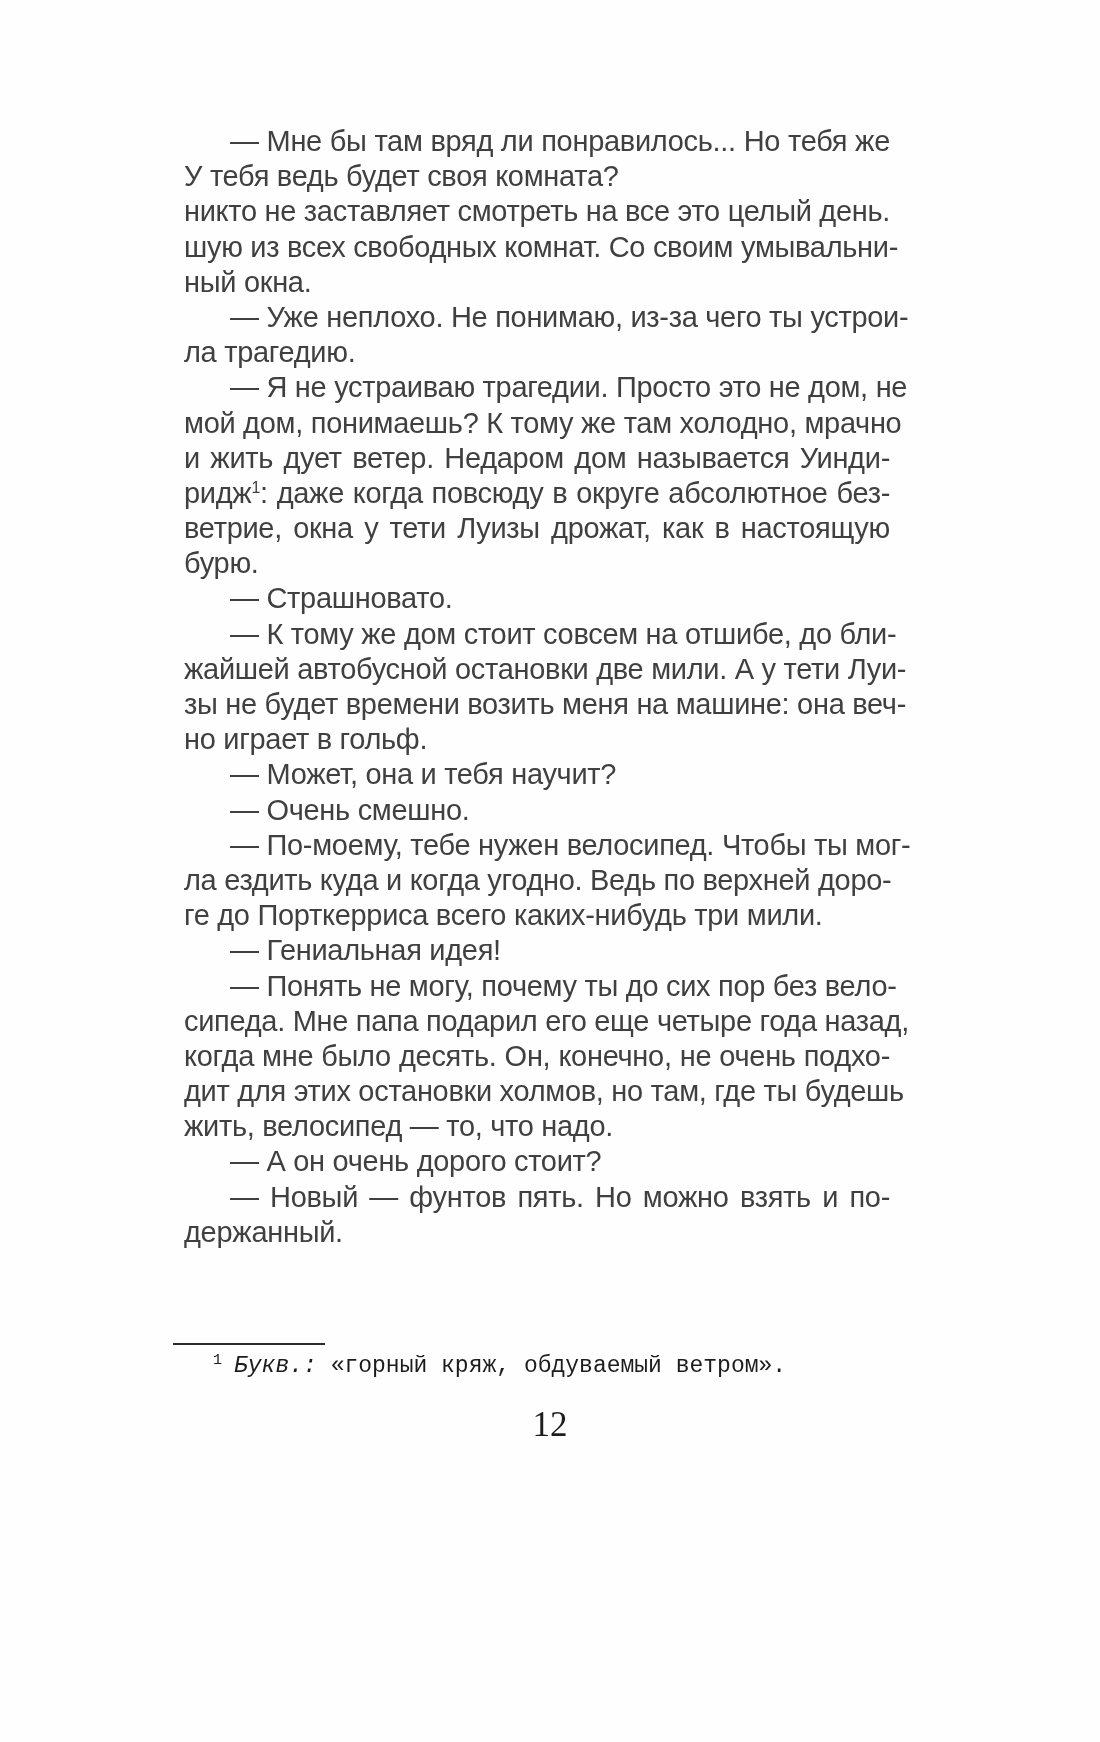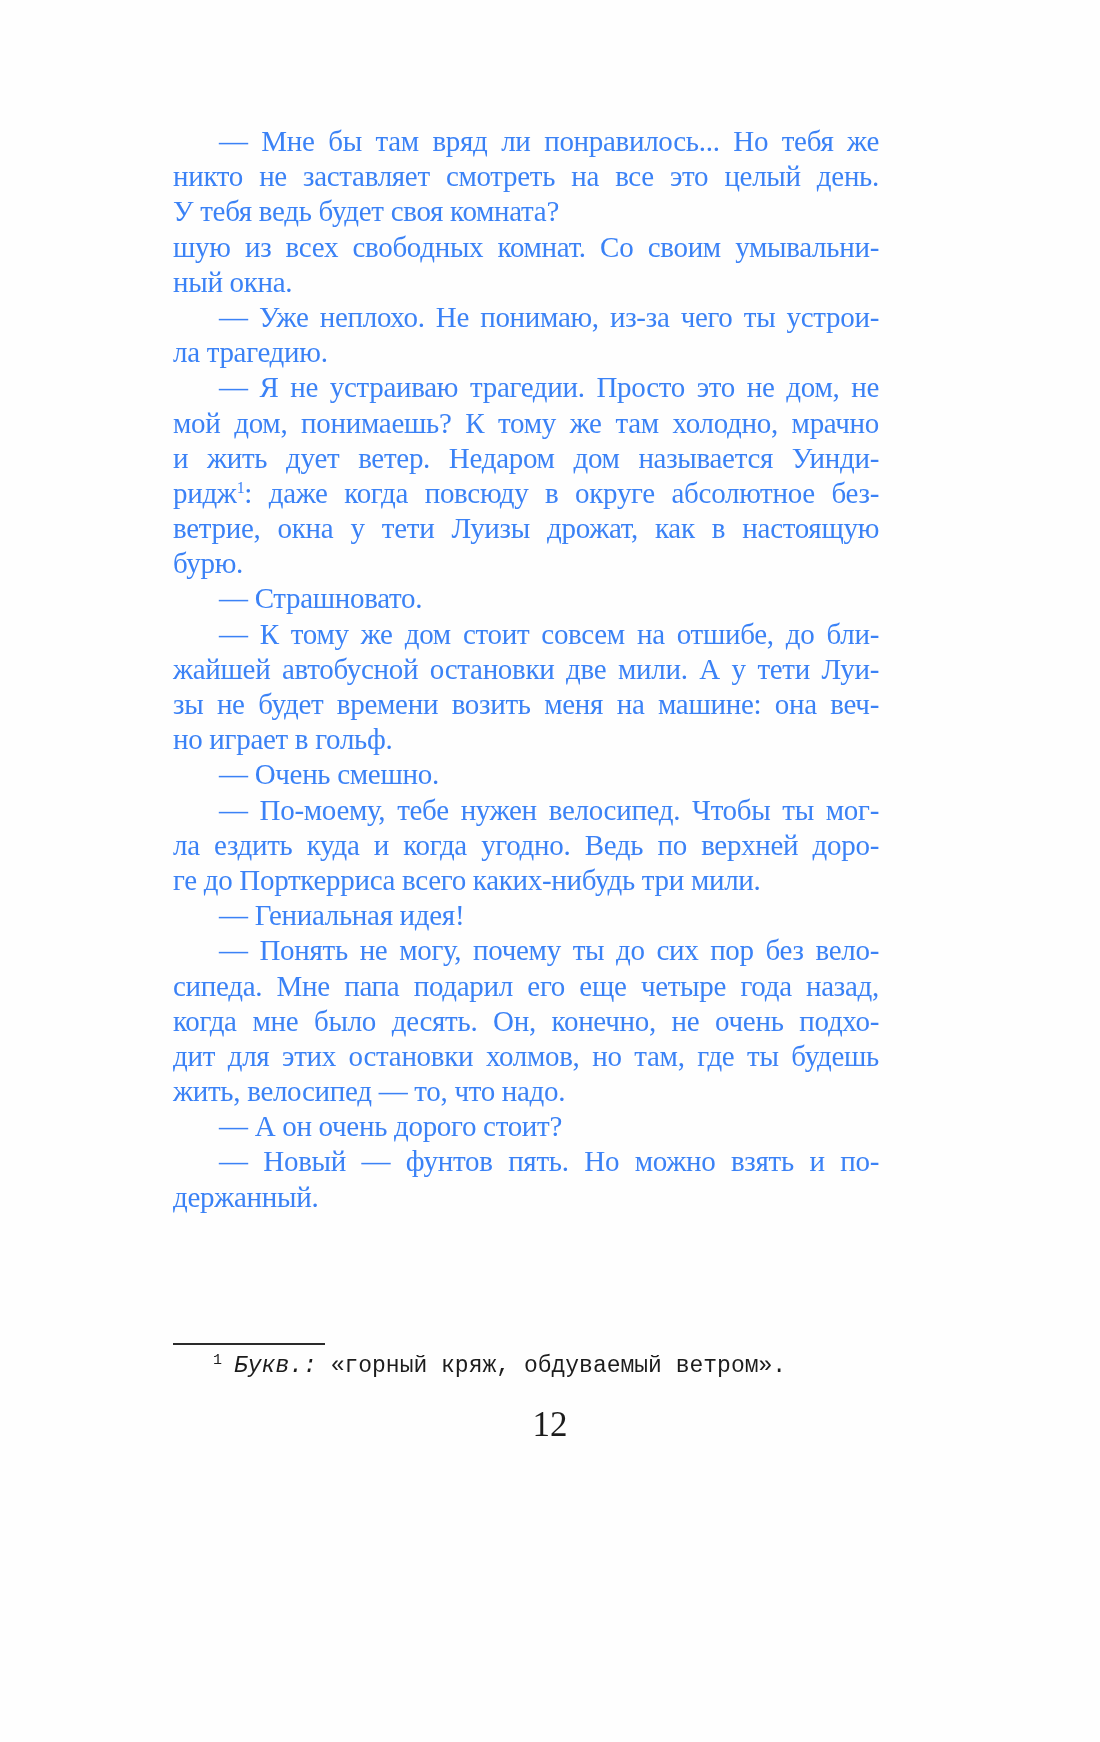--- a/index.html
+++ b/index.html
@@ -1,55 +1,56 @@
 <!DOCTYPE html>
 <html><head>
 <meta charset="utf-8">
 <style>
   html, body { margin: 0; padding: 0; background: #ffffff; }
   body { width: 1100px; height: 1742px; position: relative; overflow: hidden; }
   .page { position: absolute; left: 0; top: 0; width: 1100px; height: 1742px; background: #fefefe; }
-  .text { position: absolute; left: 173px; top: 124px; width: 706px;
-          font-family: Liberation Serif, serif;
-          font-size: 29px; line-height: 35.2px; color: #3b82f6; letter-spacing: -0.3px; }
+  .text { position: absolute; left: 184px; top: 124px; width: 706px;
+          font-family: Liberation Sans, sans-serif;
+          font-size: 29px; line-height: 35.2px; color: #404040; letter-spacing: -0.3px; }
   .line { display: block; white-space: nowrap; text-align: justify; text-align-last: justify; height: 35.2px; }
   .line.last { text-align-last: left; }
   .line.indent { padding-left: 46px; }
   sup { font-size: 16px; line-height: 0; vertical-align: 10px; }
   .rule { position: absolute; left: 173px; top: 1343px; width: 152px; height: 2px; background: #2a2a2a; }
   .footnote { position: absolute; left: 213px; top: 1352px; font-family: Liberation Mono, monospace;
               font-size: 23px; color: #1c1c1c; white-space: nowrap; }
   .footnote .num { font-size: 15px; vertical-align: 8px; margin-right: 12px; }
   .footnote em { font-style: italic; }
   .pagenum { position: absolute; left: 0; width: 1100px; top: 1405px; text-align: center;
              font-family: "Liberation Serif", "DejaVu Serif", serif; font-size: 35px; color: #1c1c1c; }
 </style>
 </head>
 <body>
 
 <div class="page">
   <div class="text" id="text-block">
       <span class="line indent">— Мне бы там вряд ли понравилось... Но тебя же</span>
+      <span class="line last">У тебя ведь будет своя комната?</span>
       <span class="line">никто не заставляет смотреть на все это целый день.</span>
-      <span class="line last">У тебя ведь будет своя комната?</span>
       <span class="line">шую из всех свободных комнат. Со своим умывальни-</span>
       <span class="line last">ный окна.</span>
       <span class="line indent">— Уже неплохо. Не понимаю, из-за чего ты устрои-</span>
       <span class="line last">ла трагедию.</span>
       <span class="line indent">— Я не устраиваю трагедии. Просто это не дом, не</span>
       <span class="line">мой дом, понимаешь? К тому же там холодно, мрачно</span>
       <span class="line">и жить дует ветер. Недаром дом называется Уинди-</span>
       <span class="line">ридж<sup>1</sup>: даже когда повсюду в округе абсолютное без-</span>
       <span class="line">ветрие, окна у тети Луизы дрожат, как в настоящую</span>
       <span class="line last">бурю.</span>
       <span class="line indent last">— Страшновато.</span>
       <span class="line indent">— К тому же дом стоит совсем на отшибе, до бли-</span>
       <span class="line">жайшей автобусной остановки две мили. А у тети Луи-</span>
       <span class="line">зы не будет времени возить меня на машине: она веч-</span>
       <span class="line last">но играет в гольф.</span>
+      <span class="line indent last">— Может, она и тебя научит?</span>
       <span class="line indent last">— Очень смешно.</span>
       <span class="line indent">— По-моему, тебе нужен велосипед. Чтобы ты мог-</span>
       <span class="line">ла ездить куда и когда угодно. Ведь по верхней доро-</span>
       <span class="line last">ге до Порткерриса всего каких-нибудь три мили.</span>
       <span class="line indent last">— Гениальная идея!</span>
       <span class="line indent">— Понять не могу, почему ты до сих пор без вело-</span>
       <span class="line">сипеда. Мне папа подарил его еще четыре года назад,</span>
       <span class="line">когда мне было десять. Он, конечно, не очень подхо-</span>
       <span class="line">дит для этих остановки холмов, но там, где ты будешь</span>
       <span class="line last">жить, велосипед — то, что надо.</span>

